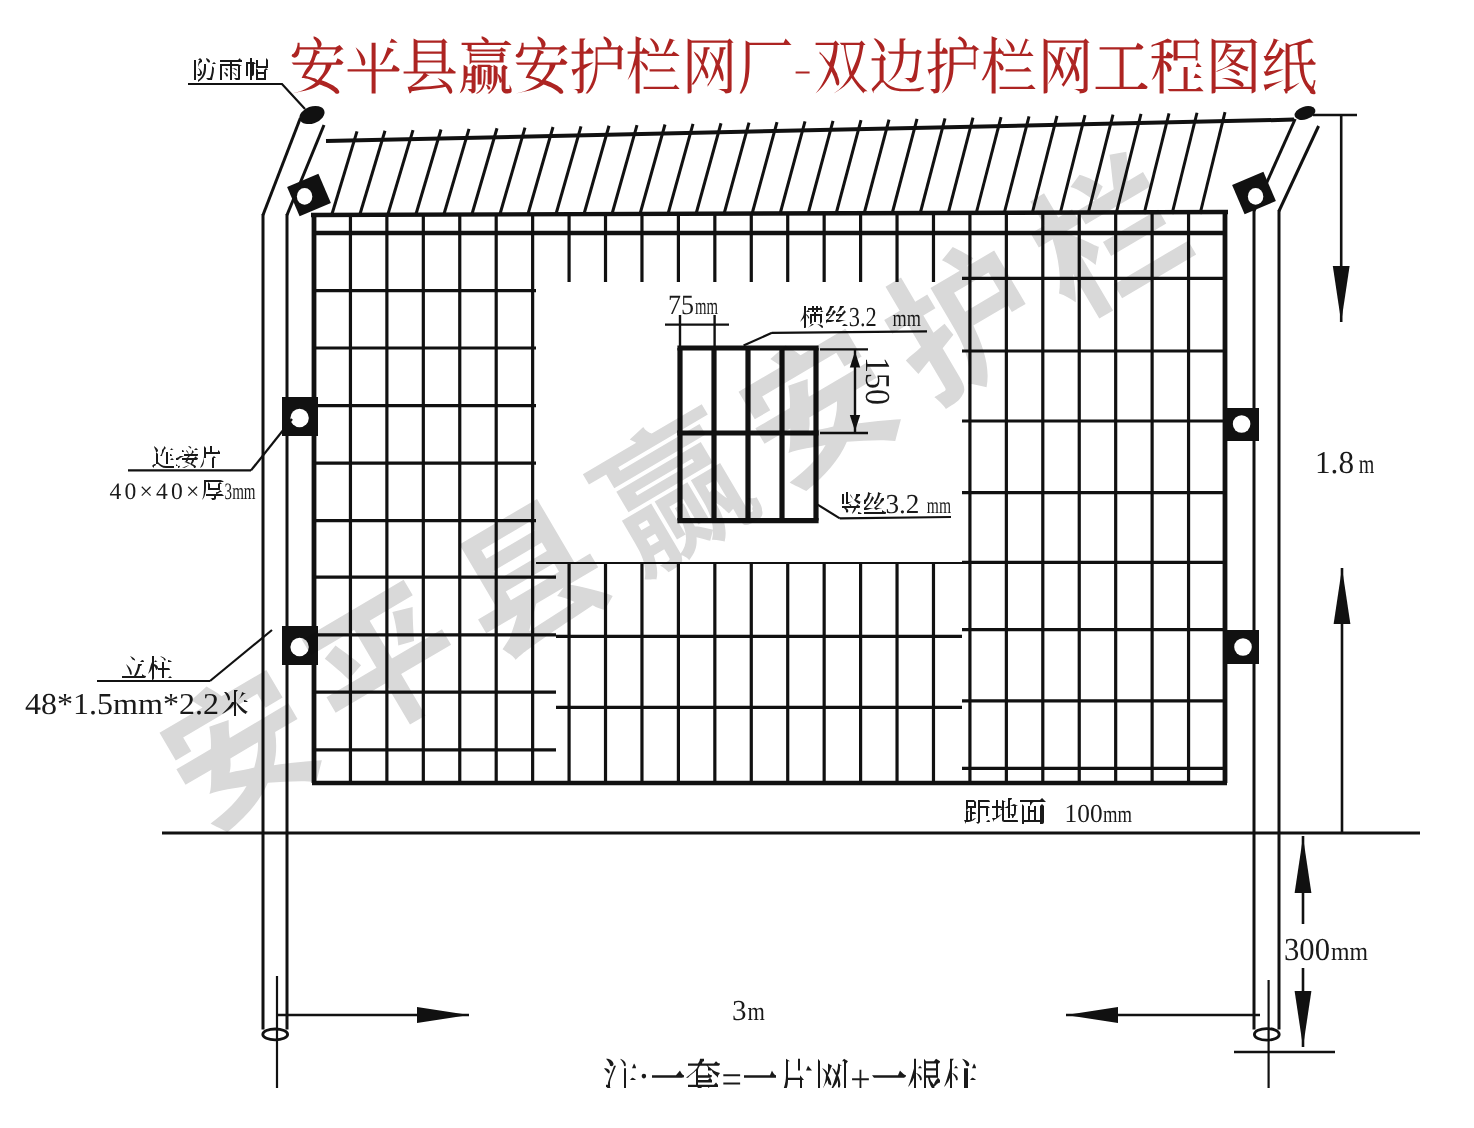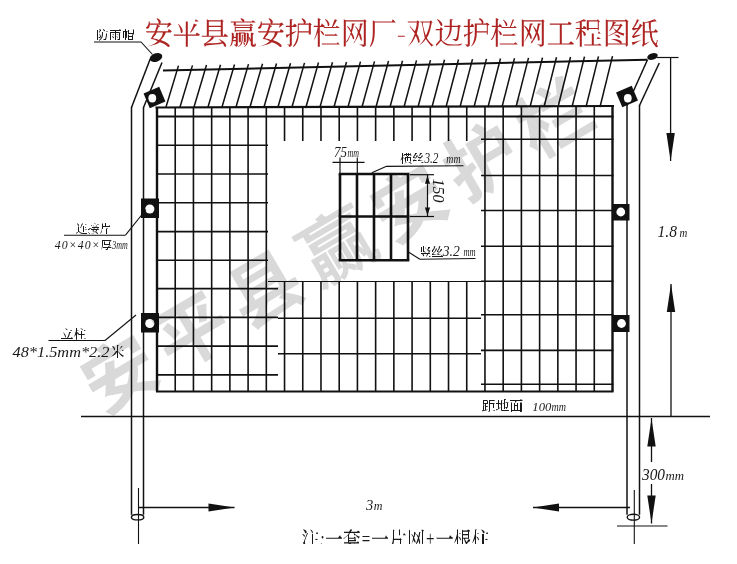--- a/index.html
+++ b/index.html
@@ -1,14 +1,14 @@
 <!DOCTYPE html>
 <html><head><meta charset="utf-8"><style>
 html,body{margin:0;padding:0;background:#fff;}
-#page{position:relative;width:737px;height:544px;background:#fff;overflow:hidden;font-family:"Liberation Serif",serif;font-style:italic;}
+#page{position:relative;width:737px;height:544px;background:#fff;overflow:hidden;font-family:"Liberation Serif",serif;}
 </style></head><body>
 
 <div id="page">
 <svg style="display:block" width="737" height="564" viewBox="0 0 737 564">
 
 <g>
         <line x1="157" y1="107" x2="157" y2="391.5" stroke="#111" stroke-width="2.4"></line>
         <line x1="175.22" y1="107" x2="175.22" y2="391.5" stroke="#111" stroke-width="1.6"></line>
         <line x1="193.44" y1="107" x2="193.44" y2="391.5" stroke="#111" stroke-width="1.6"></line>
         <line x1="211.66" y1="107" x2="211.66" y2="391.5" stroke="#111" stroke-width="1.6"></line>

